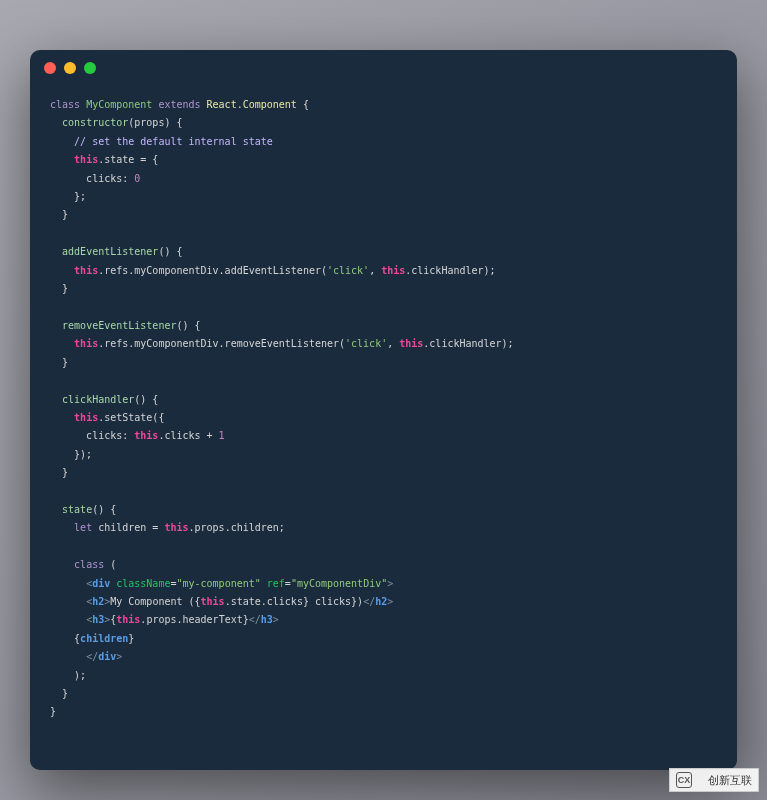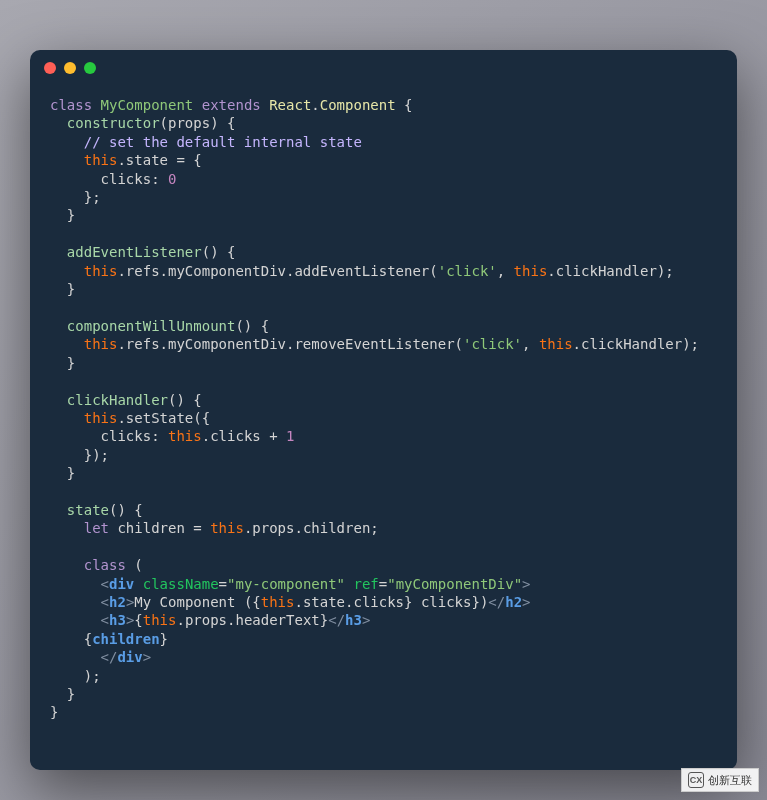--- a/index.html
+++ b/index.html
@@ -36,51 +36,51 @@
       width: 12px;
       height: 12px;
       border-radius: 50%;
     }
     .dot-red { background: #ff5f56; }
     .dot-yellow { background: #ffbd2e; }
     .dot-green { background: #27c93f; }
     .code-area {
       flex: 1;
       padding: 10px 11px 20px 20px;
-      font-size: 14px;
+      font-size: 10px;
       line-height: 18.4px;
       color: #d4d4d4;
       white-space: pre;
       overflow: auto;
     }
     .tok-keyword { color: #b294cf; }
     .tok-class { color: #8fc879; }
     .tok-type { color: #e6e6a8; }
     .tok-property { color: #a8d7a8; }
     .tok-comment { color: #c4b5fd; }
-    .tok-this { color: #f97316; }
+    .tok-this { color: #ec4899; font-weight: bold; }
     .tok-number { color: #c586c0; }
     .tok-string { color: #8fc879; }
     .tok-punct { color: #d4d4d4; }
     .tok-tag { color: #5a9de5; font-weight: bold; }
     .tok-attr { color: #22c55e; }
     .tok-attrval { color: #8fc879; }
     .tok-tagpunct { color: #808ea0; }
     .watermark {
       position: absolute;
       bottom: 8px;
       right: 8px;
       background: rgba(255,255,255,0.9);
       border: 1px solid #ccc;
       padding: 3px 6px;
       font-size: 11px;
       color: #333;
       display: flex;
       align-items: center;
-      gap: 4px;
+      gap: 16px;
       font-family: sans-serif;
     }
     .watermark-icon {
       width: 16px;
       height: 16px;
       border: 1px solid #555;
       border-radius: 3px;
       display: flex;
       align-items: center;
       justify-content: center;
@@ -103,21 +103,21 @@
     </span><span class="tok-comment">// set the default internal state</span><span class="tok-punct">
     </span><span class="tok-this">this</span><span class="tok-punct">.state = {
       clicks: </span><span class="tok-number">0</span><span class="tok-punct">
     };
   }
 
   </span><span class="tok-property">addEventListener</span><span class="tok-punct">() {
     </span><span class="tok-this">this</span><span class="tok-punct">.refs.myComponentDiv.addEventListener(</span><span class="tok-string">'click'</span><span class="tok-punct">, </span><span class="tok-this">this</span><span class="tok-punct">.clickHandler);
   }
 
-  </span><span class="tok-property">componentWillUnmount</span><span class="tok-punct">() {
+  </span><span class="tok-property">removeEventListener</span><span class="tok-punct">() {
     </span><span class="tok-this">this</span><span class="tok-punct">.refs.myComponentDiv.removeEventListener(</span><span class="tok-string">'click'</span><span class="tok-punct">, </span><span class="tok-this">this</span><span class="tok-punct">.clickHandler);
   }
 
   </span><span class="tok-property">clickHandler</span><span class="tok-punct">() {
     </span><span class="tok-this">this</span><span class="tok-punct">.setState({
       clicks: </span><span class="tok-this">this</span><span class="tok-punct">.clicks + </span><span class="tok-number">1</span><span class="tok-punct">
     });
   }
 
   </span><span class="tok-property">state</span><span class="tok-punct">() {

